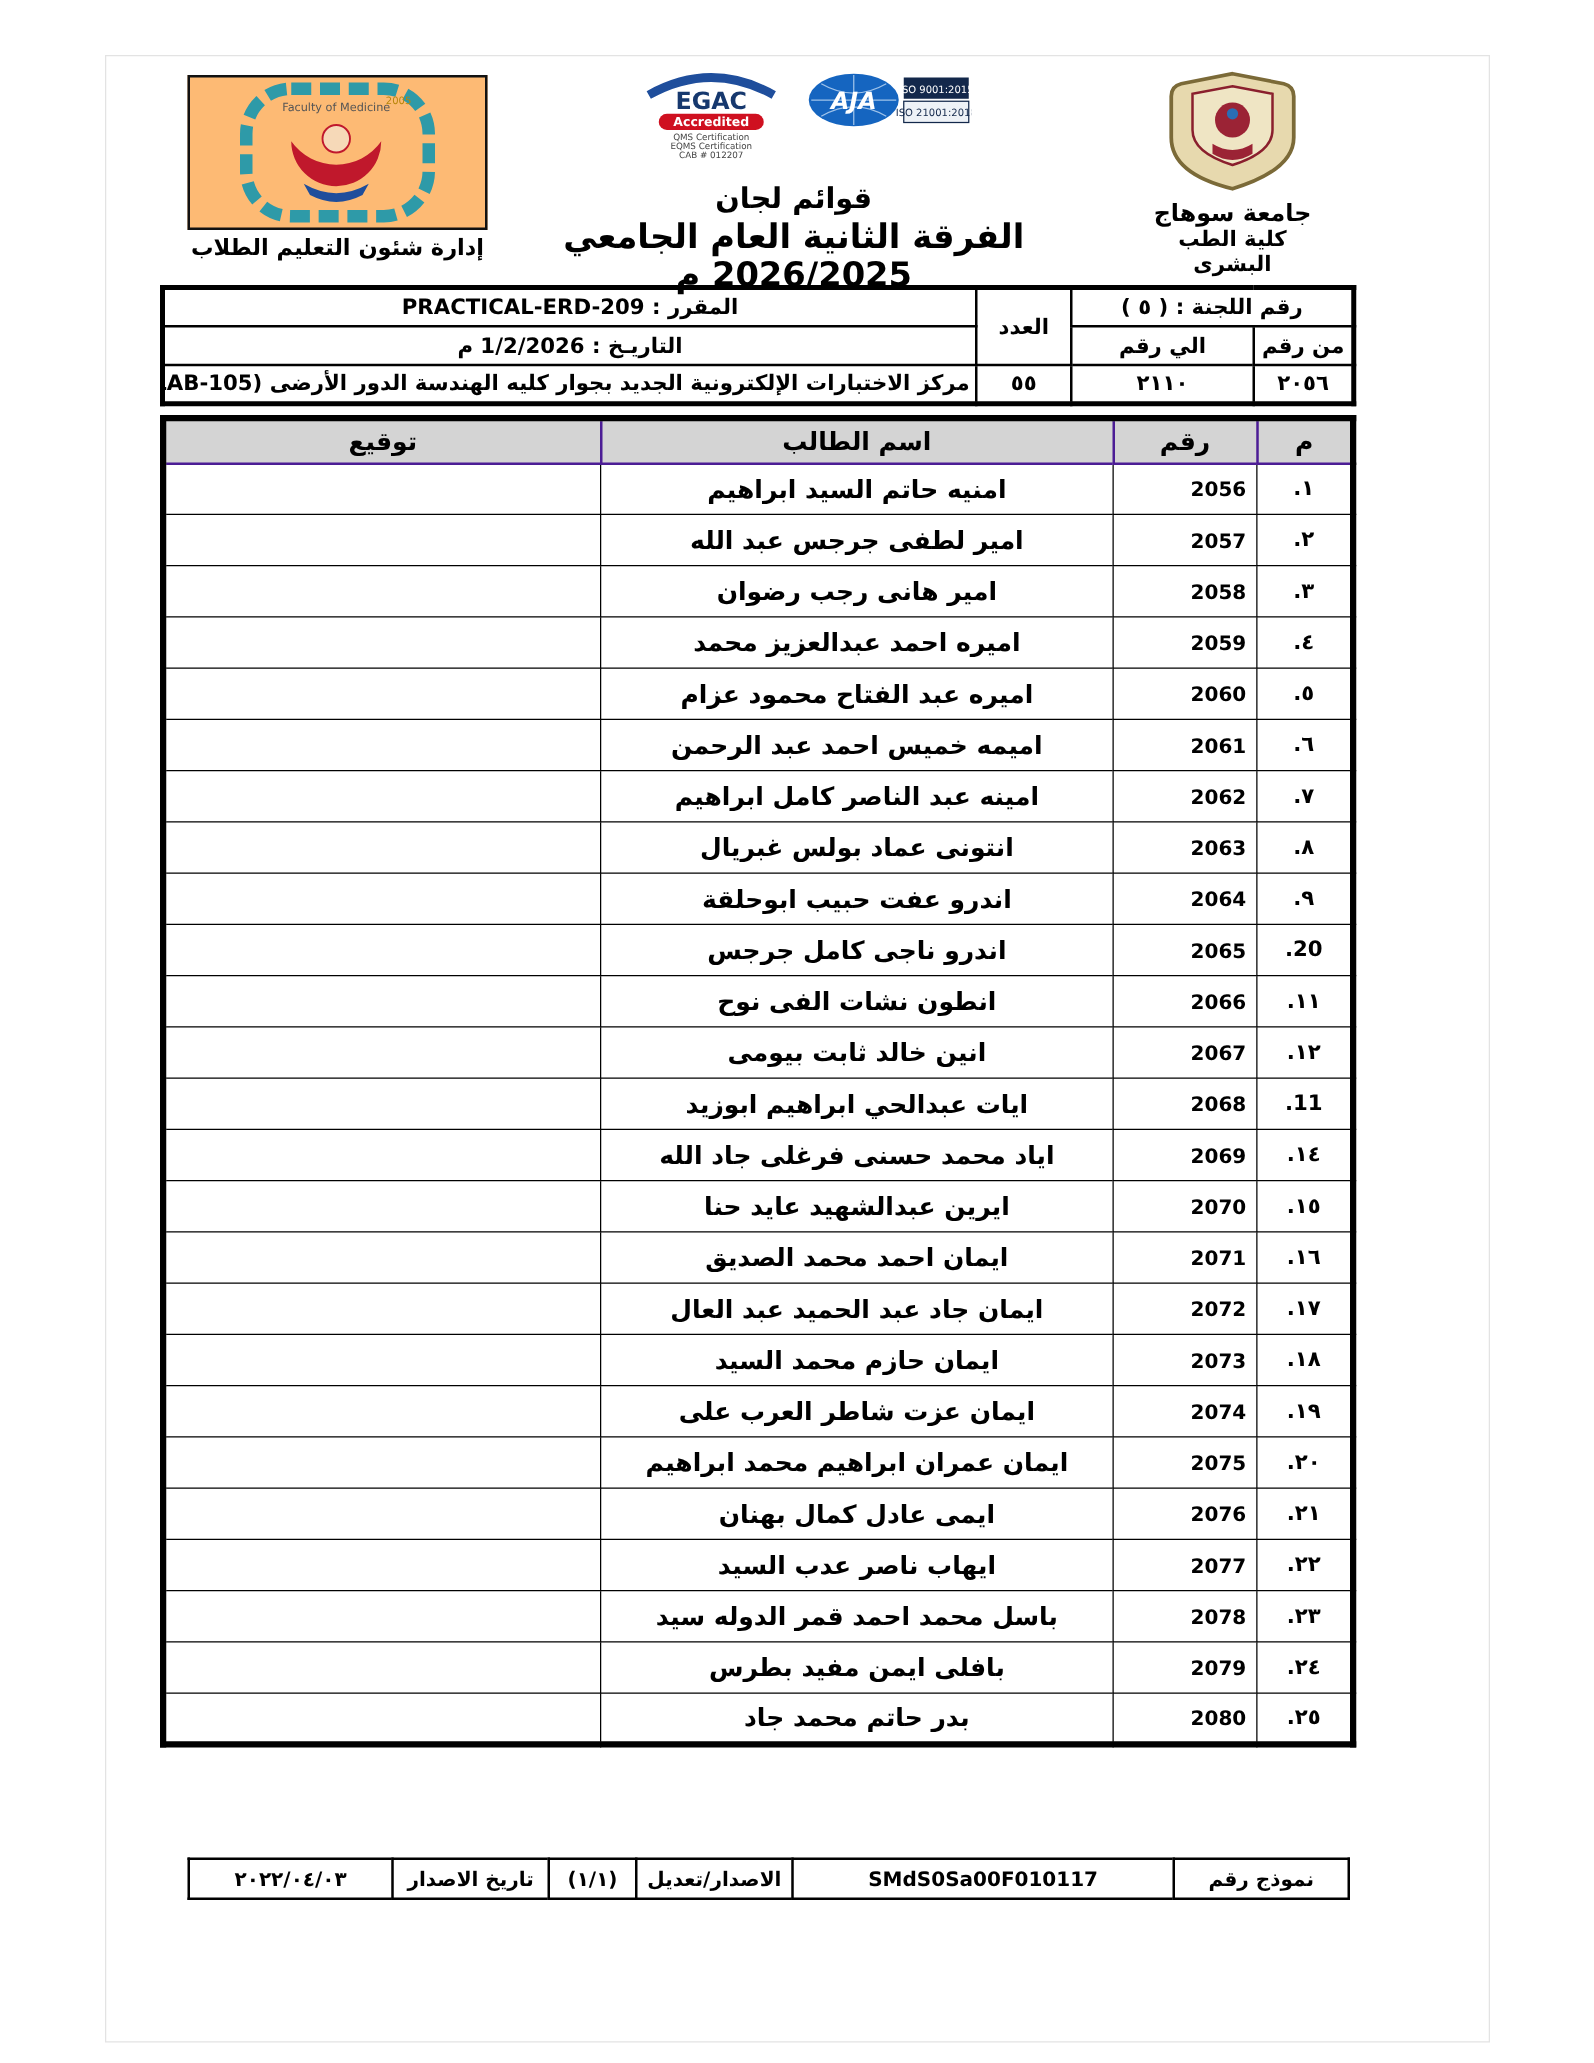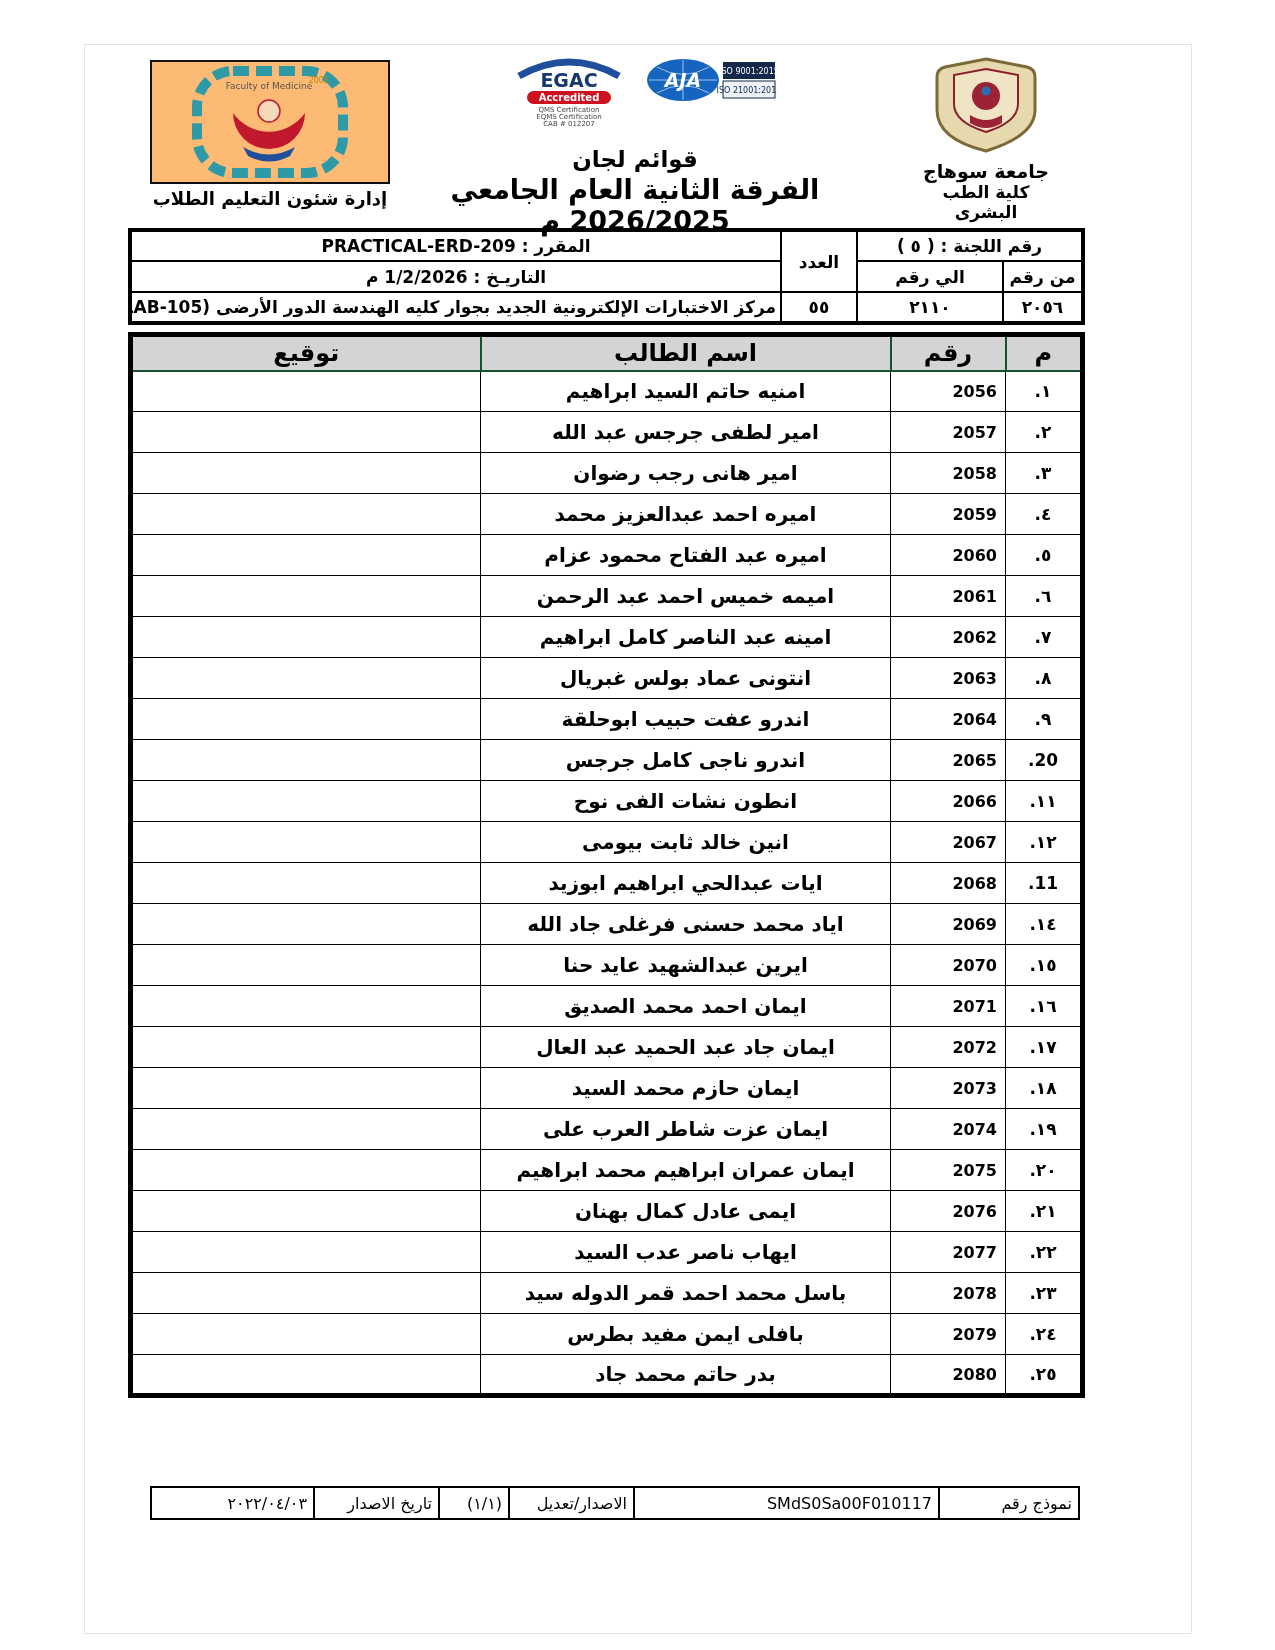--- a/index.html
+++ b/index.html
@@ -39,28 +39,28 @@
   .dept-name { position: absolute; top: 188px; left: 130px; width: 280px; text-align: center; font-size: 18px; font-weight: bold; }
 
   
   table { border-collapse: collapse; }
 
   .info-table { position: absolute; left: 128px; top: 228px; width: 957px; border: 4px solid #000; table-layout: fixed; }
   .info-table td { border: 2px solid #000; text-align: center; font-weight: bold; font-size: 17px; height: 31px; padding: 1px 4px; overflow: hidden; white-space: nowrap; }
   .info-loc { font-size: 15px; }
 
   .main-table { position: absolute; left: 128px; top: 332px; width: 957px; border: 5px solid #000; table-layout: fixed; }
-  .main-table th { border: 2px solid #14532d; background: #d4d4d4; font-size: 24px; font-weight: bold; height: 36px; }
+  .main-table th { border: 2px solid #4c1d95; background: #d4d4d4; font-size: 20px; font-weight: bold; height: 36px; }
   .main-table td { border: 1px solid #000; height: 41px; font-weight: bold; padding: 0 8px; overflow: hidden; white-space: nowrap; }
   .c-serial { text-align: center; font-size: 17px; }
   .c-number { text-align: right; font-size: 16px; }
   .c-name  { text-align: center; font-size: 20px; margin-top: 38px; }
 
   .footer-table { position: absolute; left: 150px; top: 1486px; width: 930px; table-layout: fixed; }
-  .footer-table td { border: 2px solid #000; text-align: right; font-weight: normal; font-size: 16px; height: 32px; padding: 1px 6px; overflow: hidden; white-space: nowrap; }
+  .footer-table td { border: 2px solid #000; text-align: center; font-weight: bold; font-size: 16px; height: 32px; padding: 1px 6px; overflow: hidden; white-space: nowrap; }
 </style>
 </head>
 <body>
 
 <div class="page">
   <div class="page-frame"></div>
 
   <div class="uni-block">
     <svg width="112" height="98" viewBox="0 0 112 98">
       <path d="M56 3 L97 11 q8 2 8 10 v33 q0 26 -49 41 Q7 83 7 54 V21 q0 -8 8 -10 Z" fill="#e7d9ae" stroke="#7b6a38" stroke-width="3"></path>

